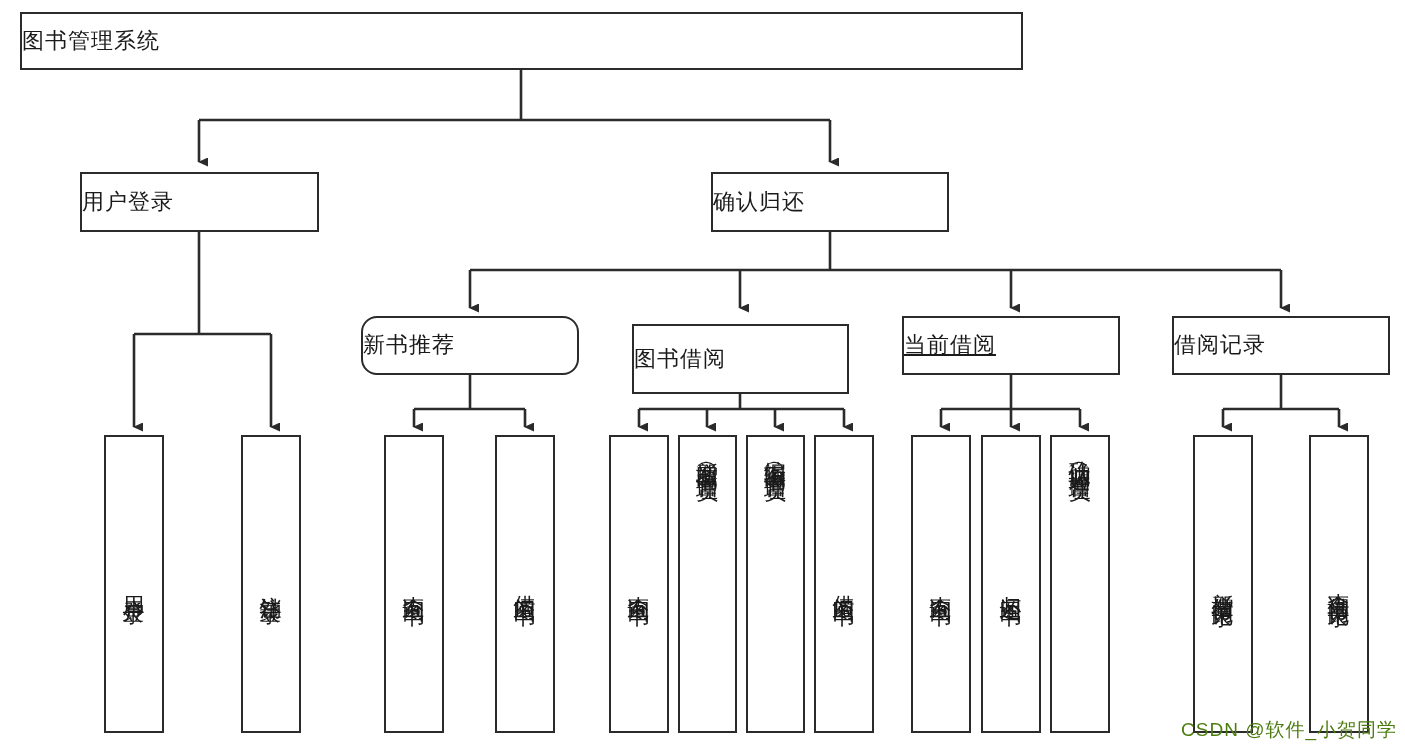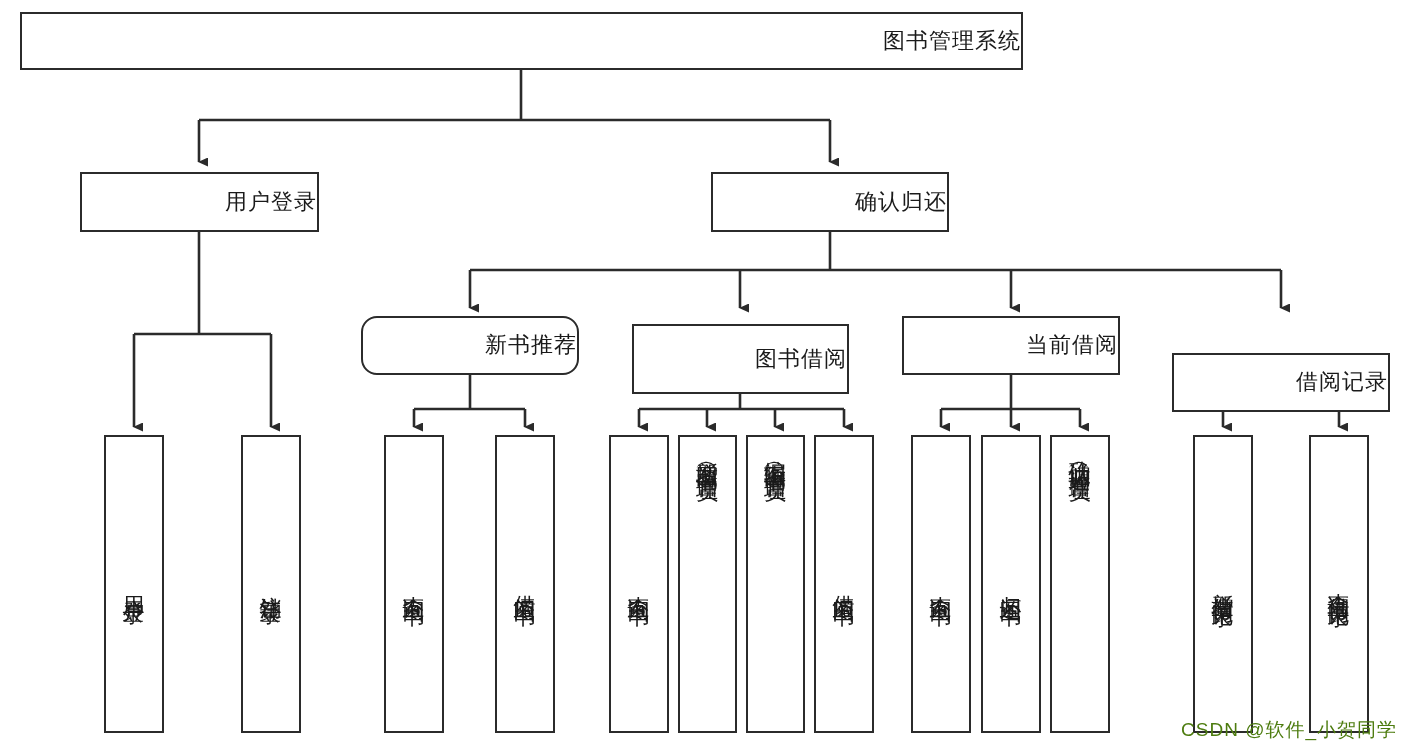--- a/index.html
+++ b/index.html
@@ -26,21 +26,21 @@
     height: 747px;
     pointer-events: none;
   }
   .node {
     position: absolute;
     box-sizing: border-box;
     background: #ffffff;
     border: 2px solid #2b2b2b;
     display: flex;
     align-items: center;
-    justify-content: flex-end;
+    justify-content: flex-start;
     color: #1a1a1a;
   }
   .node-h {
     font-size: 22px;
     letter-spacing: 1px;
     line-height: 1.1;
   }
   .node-v {
     font-size: 22px;
     writing-mode: vertical-rl;
@@ -141,25 +141,25 @@
   </div>
 
   <div class="node node-h" style="left:361px; top:316px; width:218px; height:59px;border-radius:16px;">
     <span class="node-label">新书推荐</span>
   </div>
 
   <div class="node node-h" style="left:632px; top:324px; width:217px; height:70px;">
     <span class="node-label">图书借阅</span>
   </div>
 
-  <div class="node node-h" style="left:902px; top:316px; width:218px; height:59px;">
+  <div class="node node-h" style="left:902px; top:316px; width:218px; height:59px;text-decoration:underline;">
     <span class="node-label">当前借阅</span>
   </div>
 
-  <div class="node node-h" style="left:1172px; top:316px; width:218px; height:59px;margin-top:37px;">
+  <div class="node node-h" style="left:1172px; top:316px; width:218px; height:59px;">
     <span class="node-label">借阅记录</span>
   </div>
 
   <div class="node node-v" style="left:104px; top:435px; width:60px; height:298px;">
     <span class="node-label">用户登录</span>
   </div>
 
   <div class="node node-v" style="left:241px; top:435px; width:60px; height:298px;">
     <span class="node-label">注销登录</span>
   </div>

